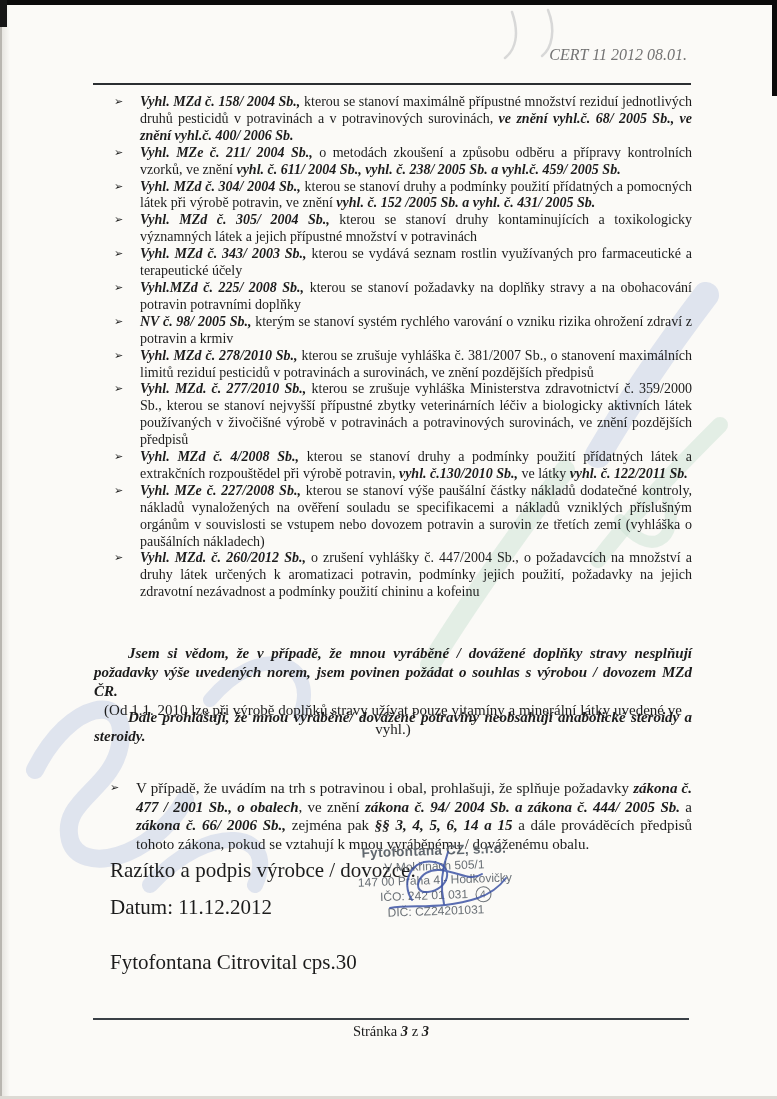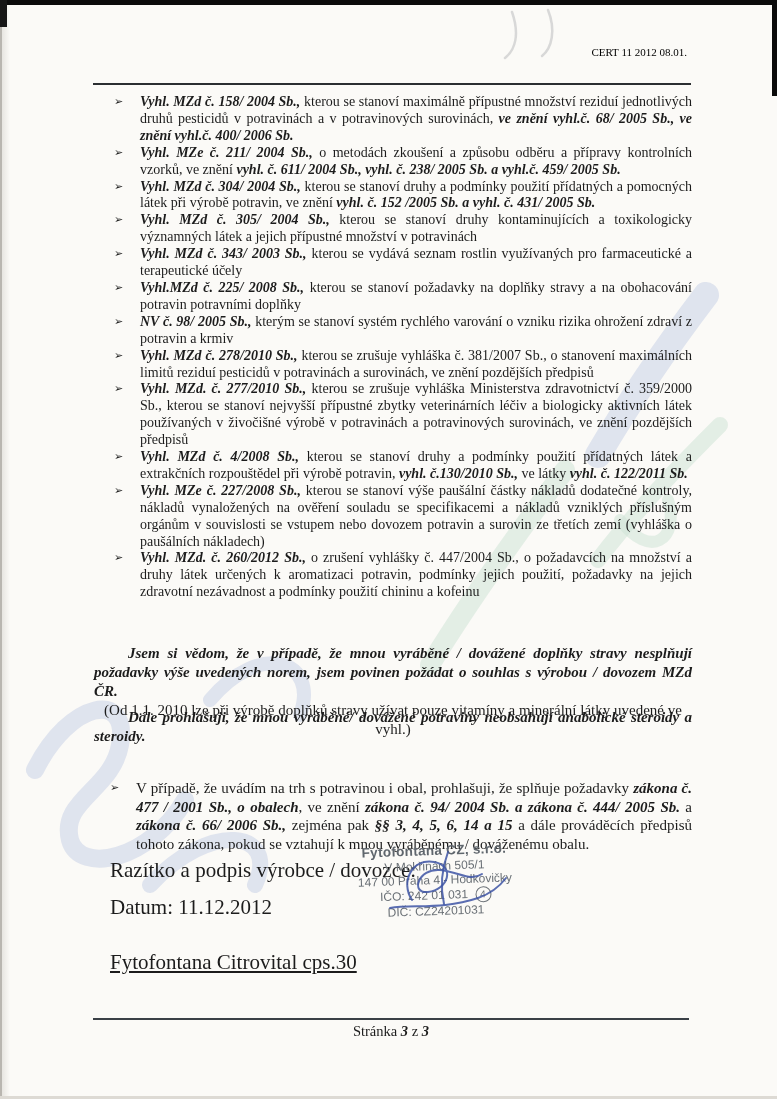--- a/index.html
+++ b/index.html
@@ -14,21 +14,21 @@
   .corner-notch{position:absolute;top:0;left:0;width:7px;height:27px;background:#161616;}
   .edge-left-shade{position:absolute;top:0;left:0;bottom:0;width:10px;
     background:linear-gradient(to right,#e2e0db,#fbfaf7);}
   .edge-left-line{position:absolute;top:0;left:0;bottom:0;width:2px;background:#b9b6b0;}
   .edge-bottom{position:absolute;bottom:0;left:0;width:777px;height:3px;background:#dddad4;}
 
   .wm{position:absolute;inset:0;z-index:0;}
   .content{position:absolute;inset:0;z-index:1;}
 
   .header-code{position:absolute;top:46px;left:93px;width:594px;text-align:right;
-    font-size:11px;color:#000000;}
+    font-style:italic;font-size:16px;color:#737373;}
   .rule{position:absolute;height:2px;background:#2b2e31;}
   .rule.header{top:83px;left:93px;width:598px;}
   .rule.footer{top:1018px;left:93px;width:596px;background:#3a4046;}
 
   .reg-list{position:absolute;top:94px;left:94px;width:598px;}
   .reg-item{display:flex;font-size:14px;line-height:16.9px;}
   .reg-item .bullet{flex:none;width:46px;box-sizing:border-box;padding-left:20px;
     font-family:"DejaVu Sans",sans-serif;font-size:11px;}
   .reg-item .reg-text{flex:1;text-align:justify;}
   .b{font-weight:bold;font-style:italic;}
@@ -41,21 +41,21 @@
   .packaging{position:absolute;top:779px;left:94px;width:598px;display:flex;
     font-size:15px;line-height:18.6px;}
   .packaging .bullet{flex:none;width:42px;box-sizing:border-box;padding-left:16px;
     font-family:"DejaVu Sans",sans-serif;font-size:11px;}
   .packaging .reg-text{flex:1;text-align:justify;}
 
   .plain{position:absolute;left:94px;font-size:21px;margin-left:16px;}
   .lbl-stamp{top:858px;}
   .lbl-date{top:895px;}
   .lbl-products{top:932px;}
-  .lbl-product-name{top:950px;text-decoration:underline;}
+  .lbl-product-name{top:950px;}
 
   .stamp{position:absolute;top:844px;left:340px;width:190px;text-align:center;
     transform:rotate(-2deg);color:#6a7076;font-family:"Liberation Sans",sans-serif;
     line-height:14.5px;font-size:12px;}
   .stamp .company{font-size:13.5px;font-weight:bold;letter-spacing:.3px;color:#5f666d;}
   .stamp .circle-num{display:inline-block;width:14px;height:14px;border:1.4px solid #6a7076;
     border-radius:50%;font-size:10px;line-height:14px;margin-left:7px;vertical-align:middle;}
   .sig-svg{position:absolute;top:838px;left:382px;z-index:2;}
 
   .footer-text{position:absolute;top:1023px;left:93px;width:596px;text-align:center;font-size:14.5px;}

